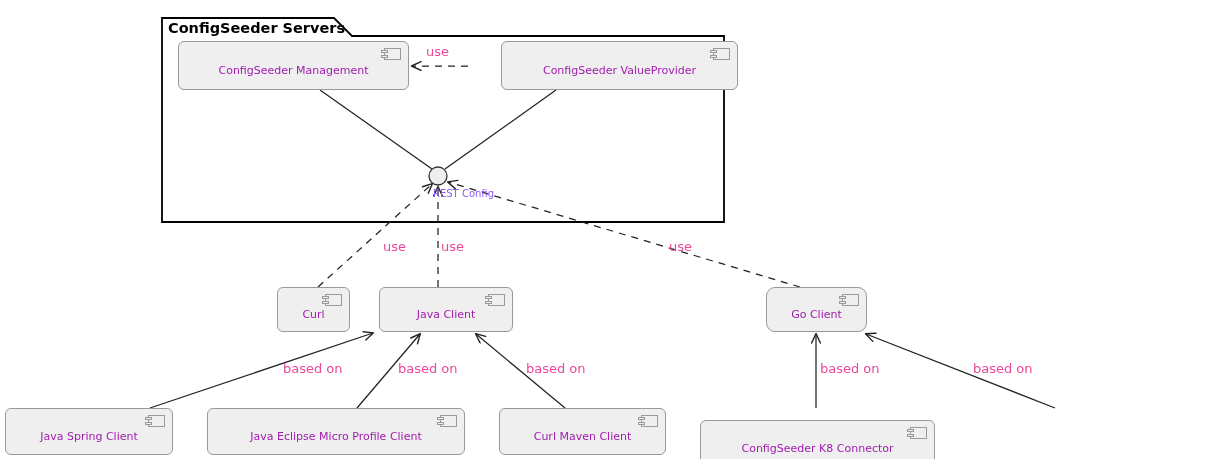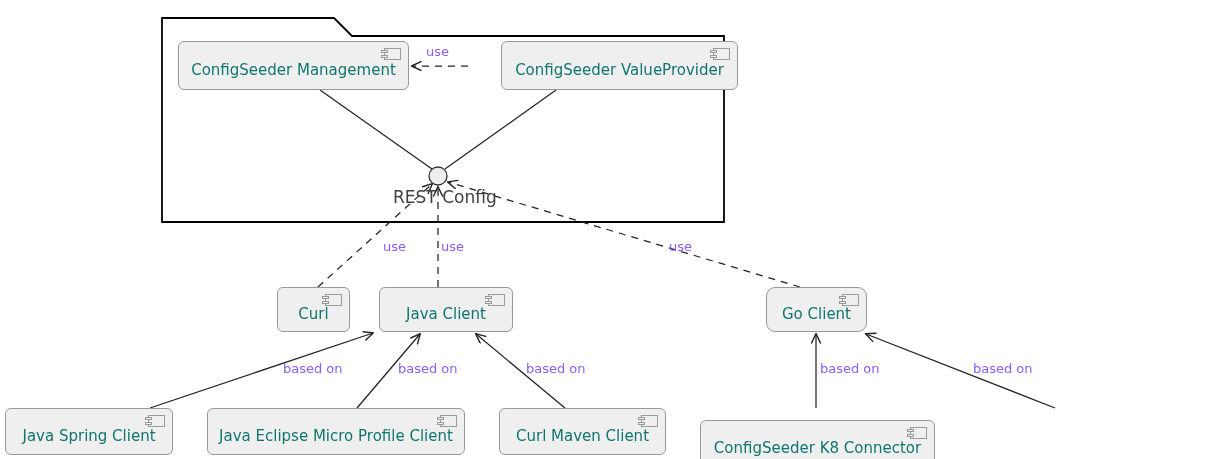--- a/index.html
+++ b/index.html
@@ -51,22 +51,22 @@
     position: absolute;
     box-sizing: border-box;
     background: #efefef;
     border: 1px solid #999999;
     border-radius: 6px;
     display: flex;
     align-items: center;
     justify-content: center;
   }
   .node-label {
-    font-size: 15px;
-    color: #0f766e;
+    font-size: 11px;
+    color: #a21caf;
     white-space: nowrap;
     line-height: 1;
     padding-top: 9px;
   }
   .comp-icon {
     position: absolute;
     right: 7px;
     top: 6px;
     width: 17px;
     height: 12px;
@@ -92,31 +92,32 @@
     position: absolute;
     font-size: 14.5px;
     font-weight: bold;
     color: #000000;
     white-space: nowrap;
     line-height: 1;
   }
   .edge-label {
     position: absolute;
     font-size: 13px;
+    color: #ec4899;
+    white-space: nowrap;
+    line-height: 1;
+    background: transparent;
+  }
+  .iface-label {
+    position: absolute;
+    font-size: 10px;
     color: #8b5cf6;
     white-space: nowrap;
     line-height: 1;
-    background: transparent;
-  }
-  .iface-label {
-    position: absolute;
-    font-size: 17px;
-    color: #404040;
-    white-space: nowrap;
-    line-height: 1;
+    margin-left: 40px;
   }
 </style>
 </head>
 <body>
 
 <div id="diagram-root">
 
   <svg class="layer" viewBox="0 0 1208 459" xmlns="http://www.w3.org/2000/svg">
     <defs>
       <marker id="openArrow" markerWidth="13" markerHeight="13" refX="10.5" refY="5" orient="auto" markerUnits="userSpaceOnUse">
@@ -137,20 +138,21 @@
         <path d="M 357 408 L 420 334" class="edge-line" marker-end="url(#openArrow)"></path>
         <path d="M 565 408 L 476 334" class="edge-line" marker-end="url(#openArrow)"></path>
         <path d="M 816 408 L 816 334" class="edge-line" marker-end="url(#openArrow)"></path>
         <path d="M 1055 408 L 866 334" class="edge-line" marker-end="url(#openArrow)"></path>
       </g>
     <g id="lollipop-group">
         <circle cx="438" cy="176" r="9" class="lollipop"></circle>
       </g>
   </svg>
 
+  <div class="pkg-title" style="left:168px; top:21px;">ConfigSeeder Servers</div>
 
   <div class="iface-label" style="left:393px; top:189px;">REST Config</div>
 
   <div class="node" style="left:178px; top:41px; width:231px; height:49px;">
     <span class="node-label">ConfigSeeder Management</span>
     <span class="comp-icon"></span>
   </div>
 
   <div class="node" style="left:469px; top:41px; width:237px; height:49px;margin-left:32px;">
     <span class="node-label">ConfigSeeder ValueProvider</span>

